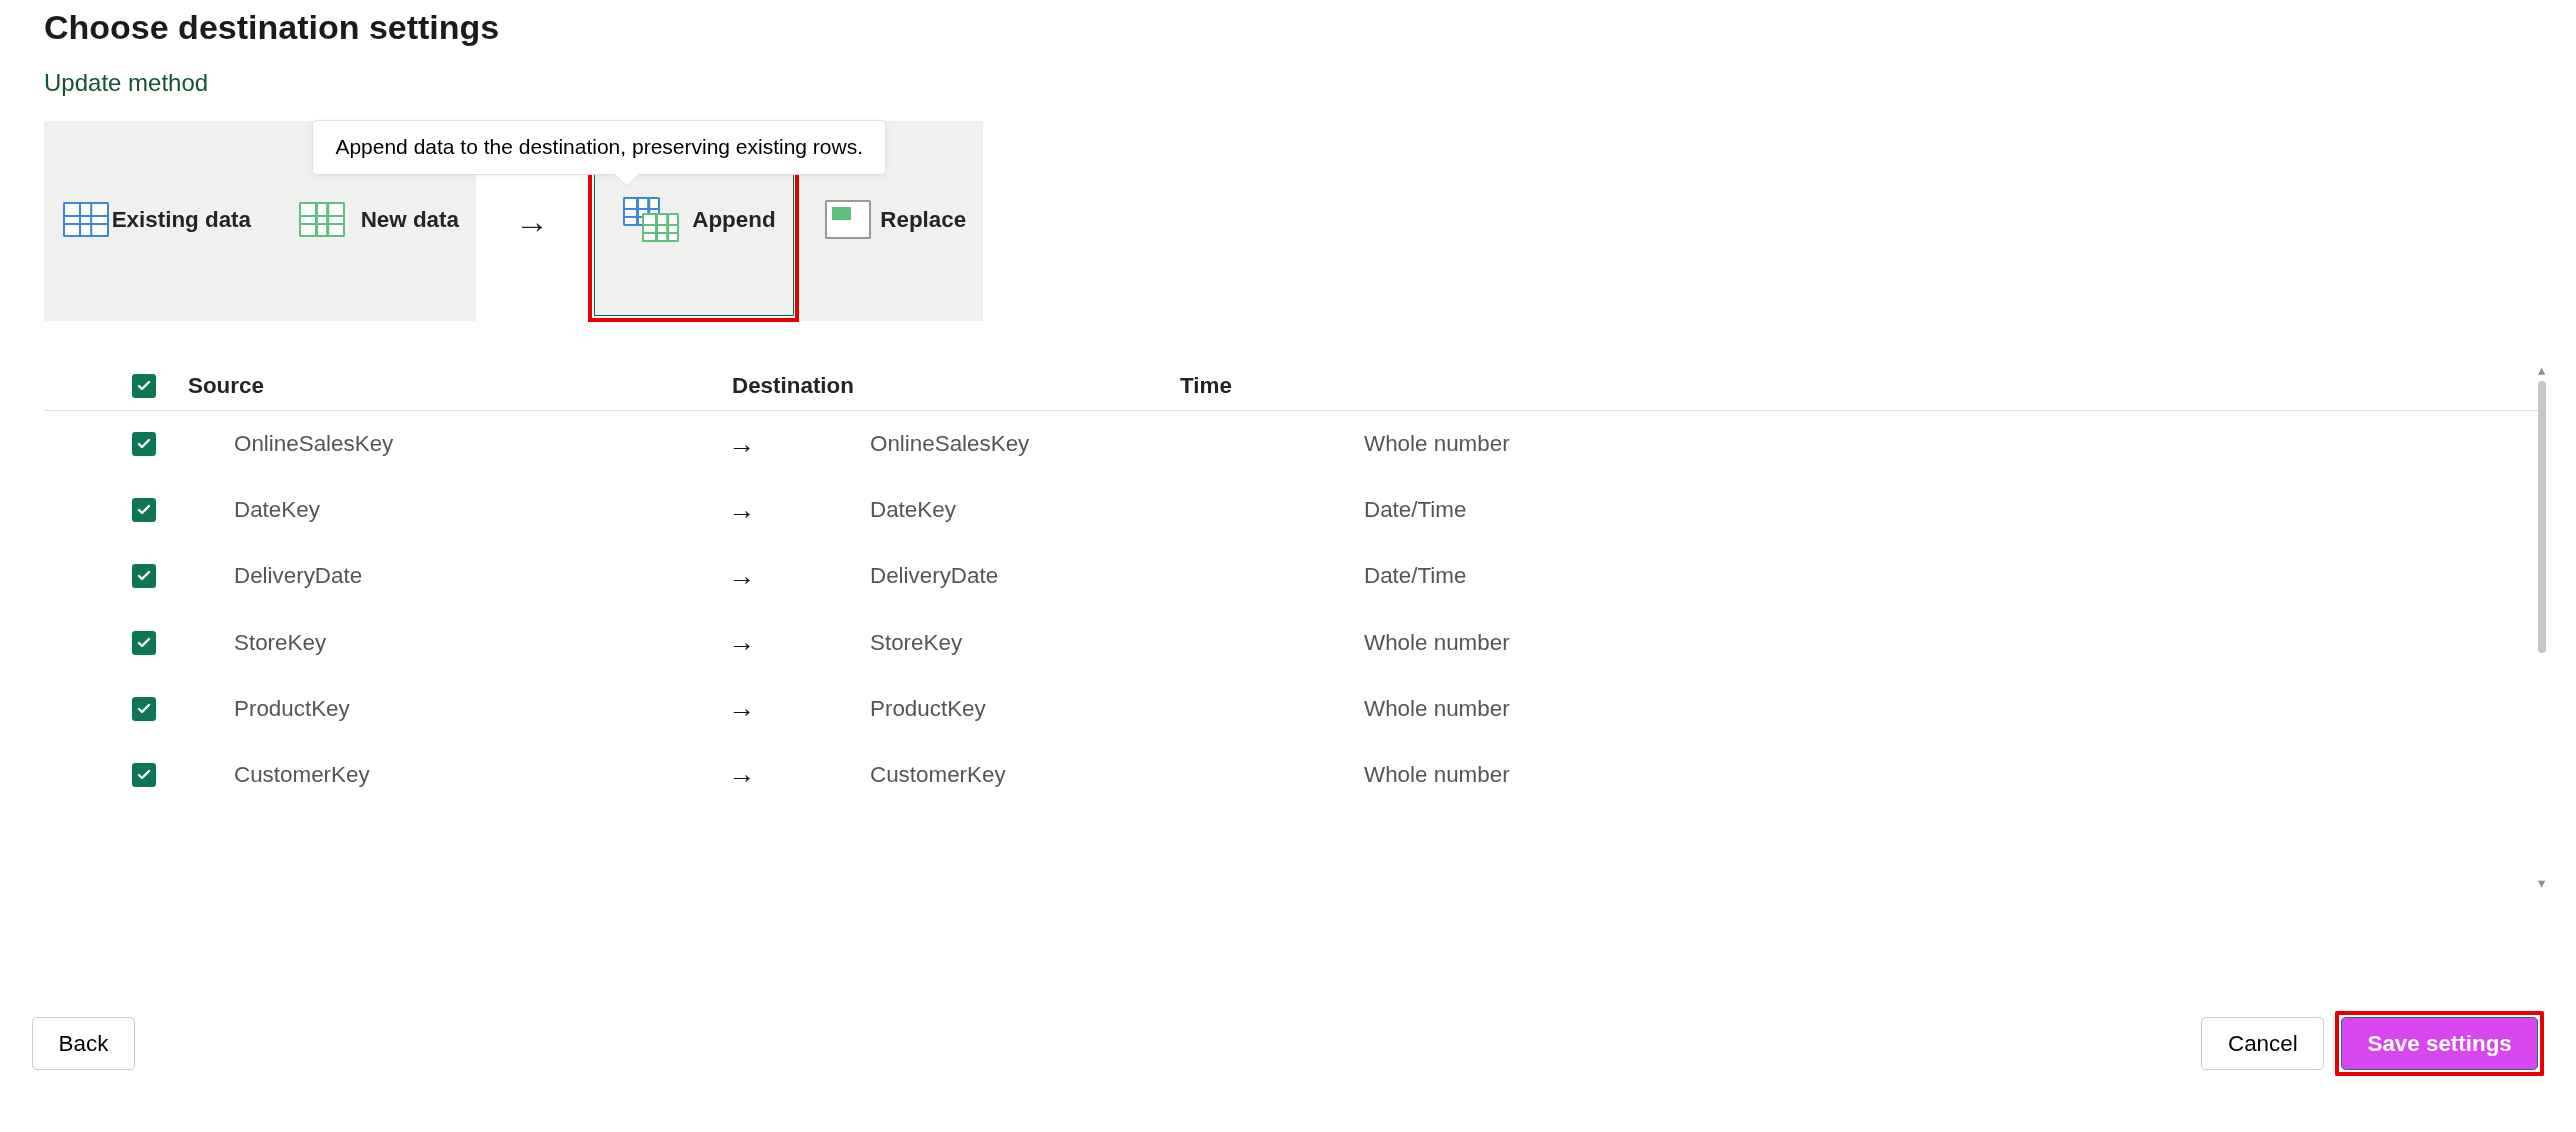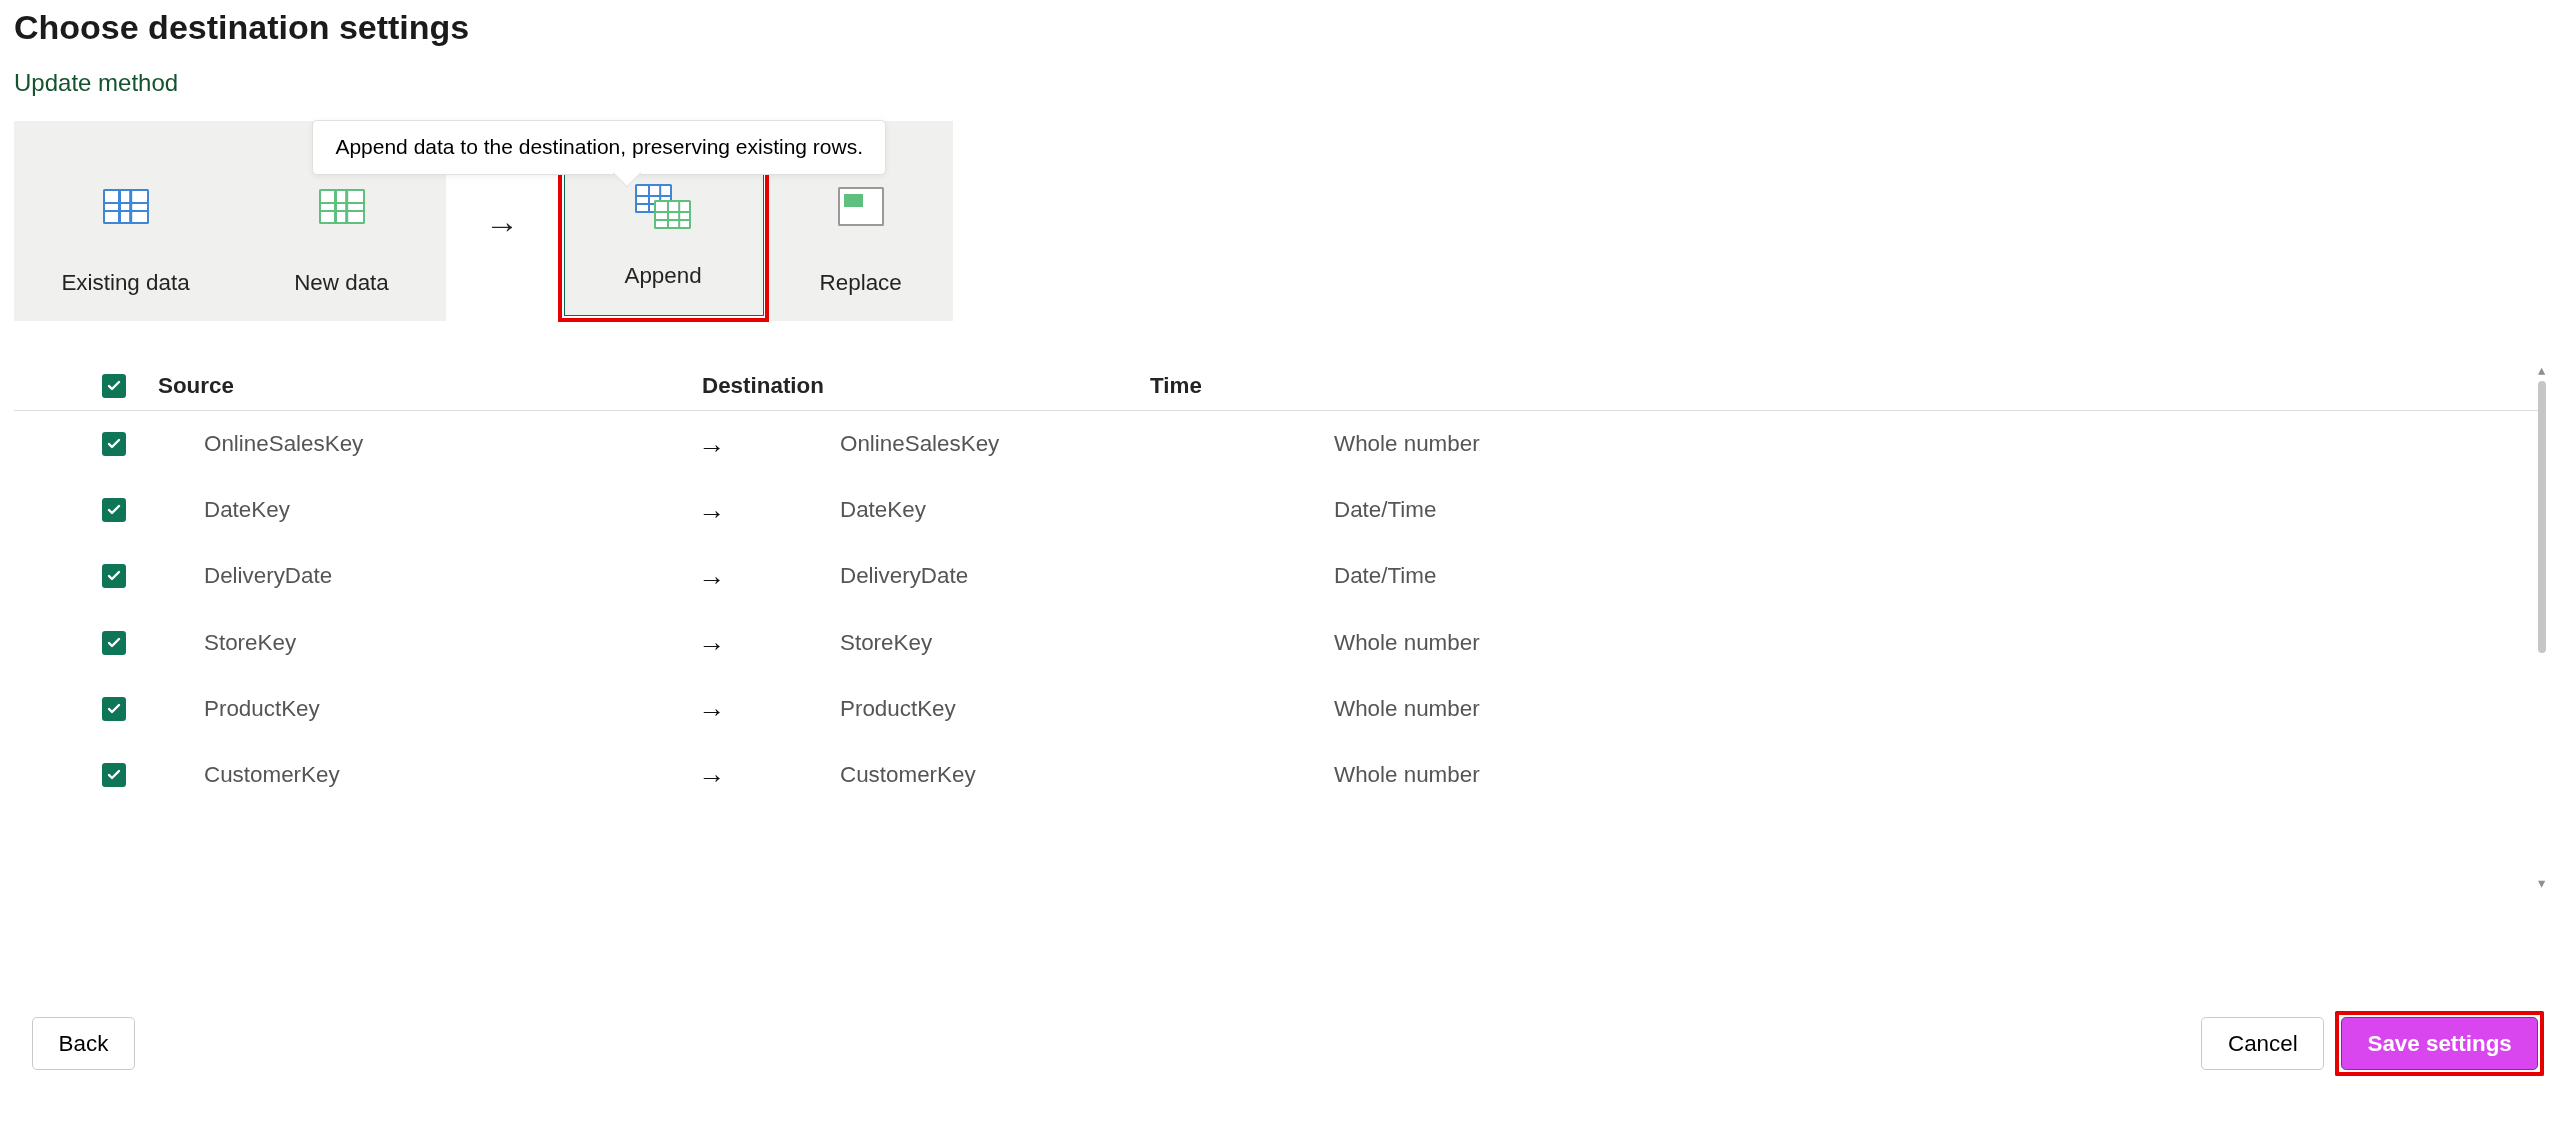--- a/index.html
+++ b/index.html
@@ -4,21 +4,21 @@
 <style>
   html, body {
     margin: 0;
     padding: 0;
     font-family: "Segoe UI", -apple-system, BlinkMacSystemFont, sans-serif;
     color: #242424;
     background: #fff;
     height: 100%;
   }
   .page {
-    padding: 8px 32px 0 14px;
+    padding: 8px 32px 0 44px;
     box-sizing: border-box;
     width: 2576px;
     height: 1100px;
     position: relative;
   }
   h1.page-title {
     font-size: 34px;
     font-weight: 600;
     margin: 0 0 22.4px;
     color: #1b1b1b;
@@ -59,29 +59,30 @@
   
   .method-row {
     display: flex;
     align-items: stretch;
     gap: 0px;
     margin-bottom: 40px;
   }
   .card {
     background: #f0f0ee;
     display: flex;
-    flex-direction: column;
+    flex-direction: row;
     align-items: center;
     justify-content: flex-end;
     padding: 22.4px 16px 25.6px;
     min-width: 176px;
     box-sizing: border-box;
     height: 200px;
     font-size: 22.4px;
     color: #242424;
+    font-weight: bold;
   }
   .card .icon-wrap {
     flex: 1;
     display: flex;
     align-items: center;
     justify-content: center;
   }
   .cards-group {
     display: flex;
   }

